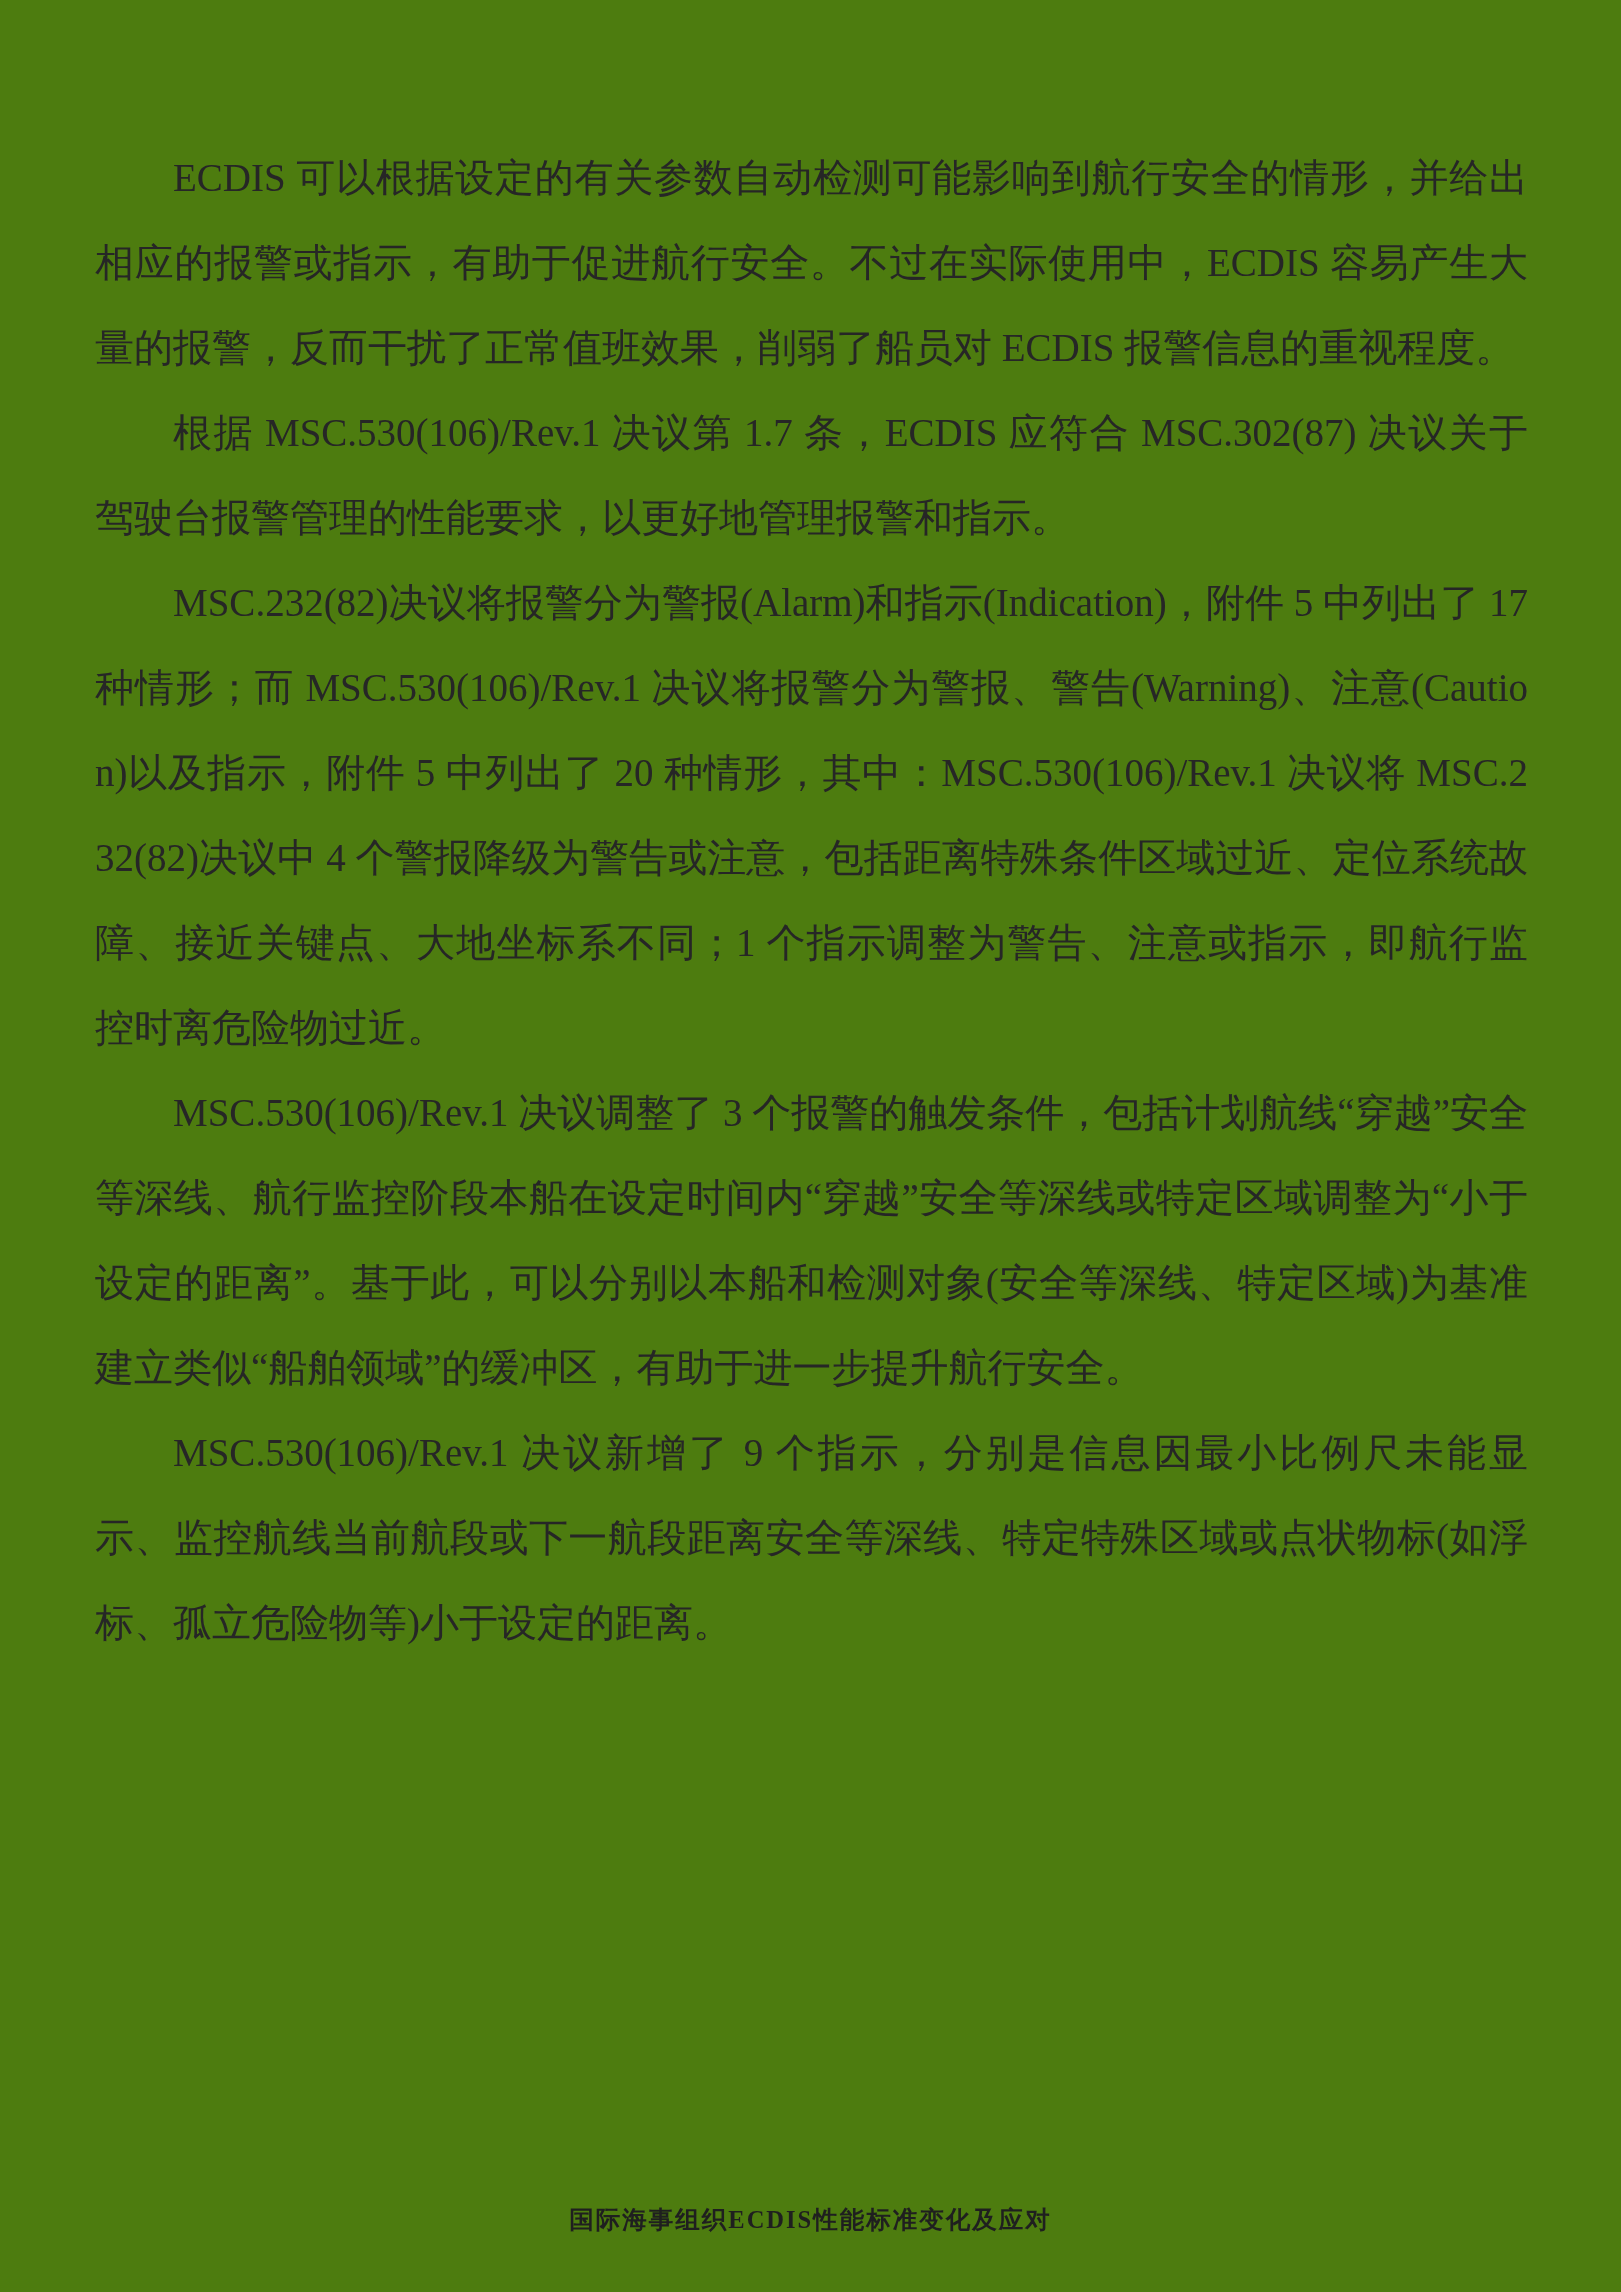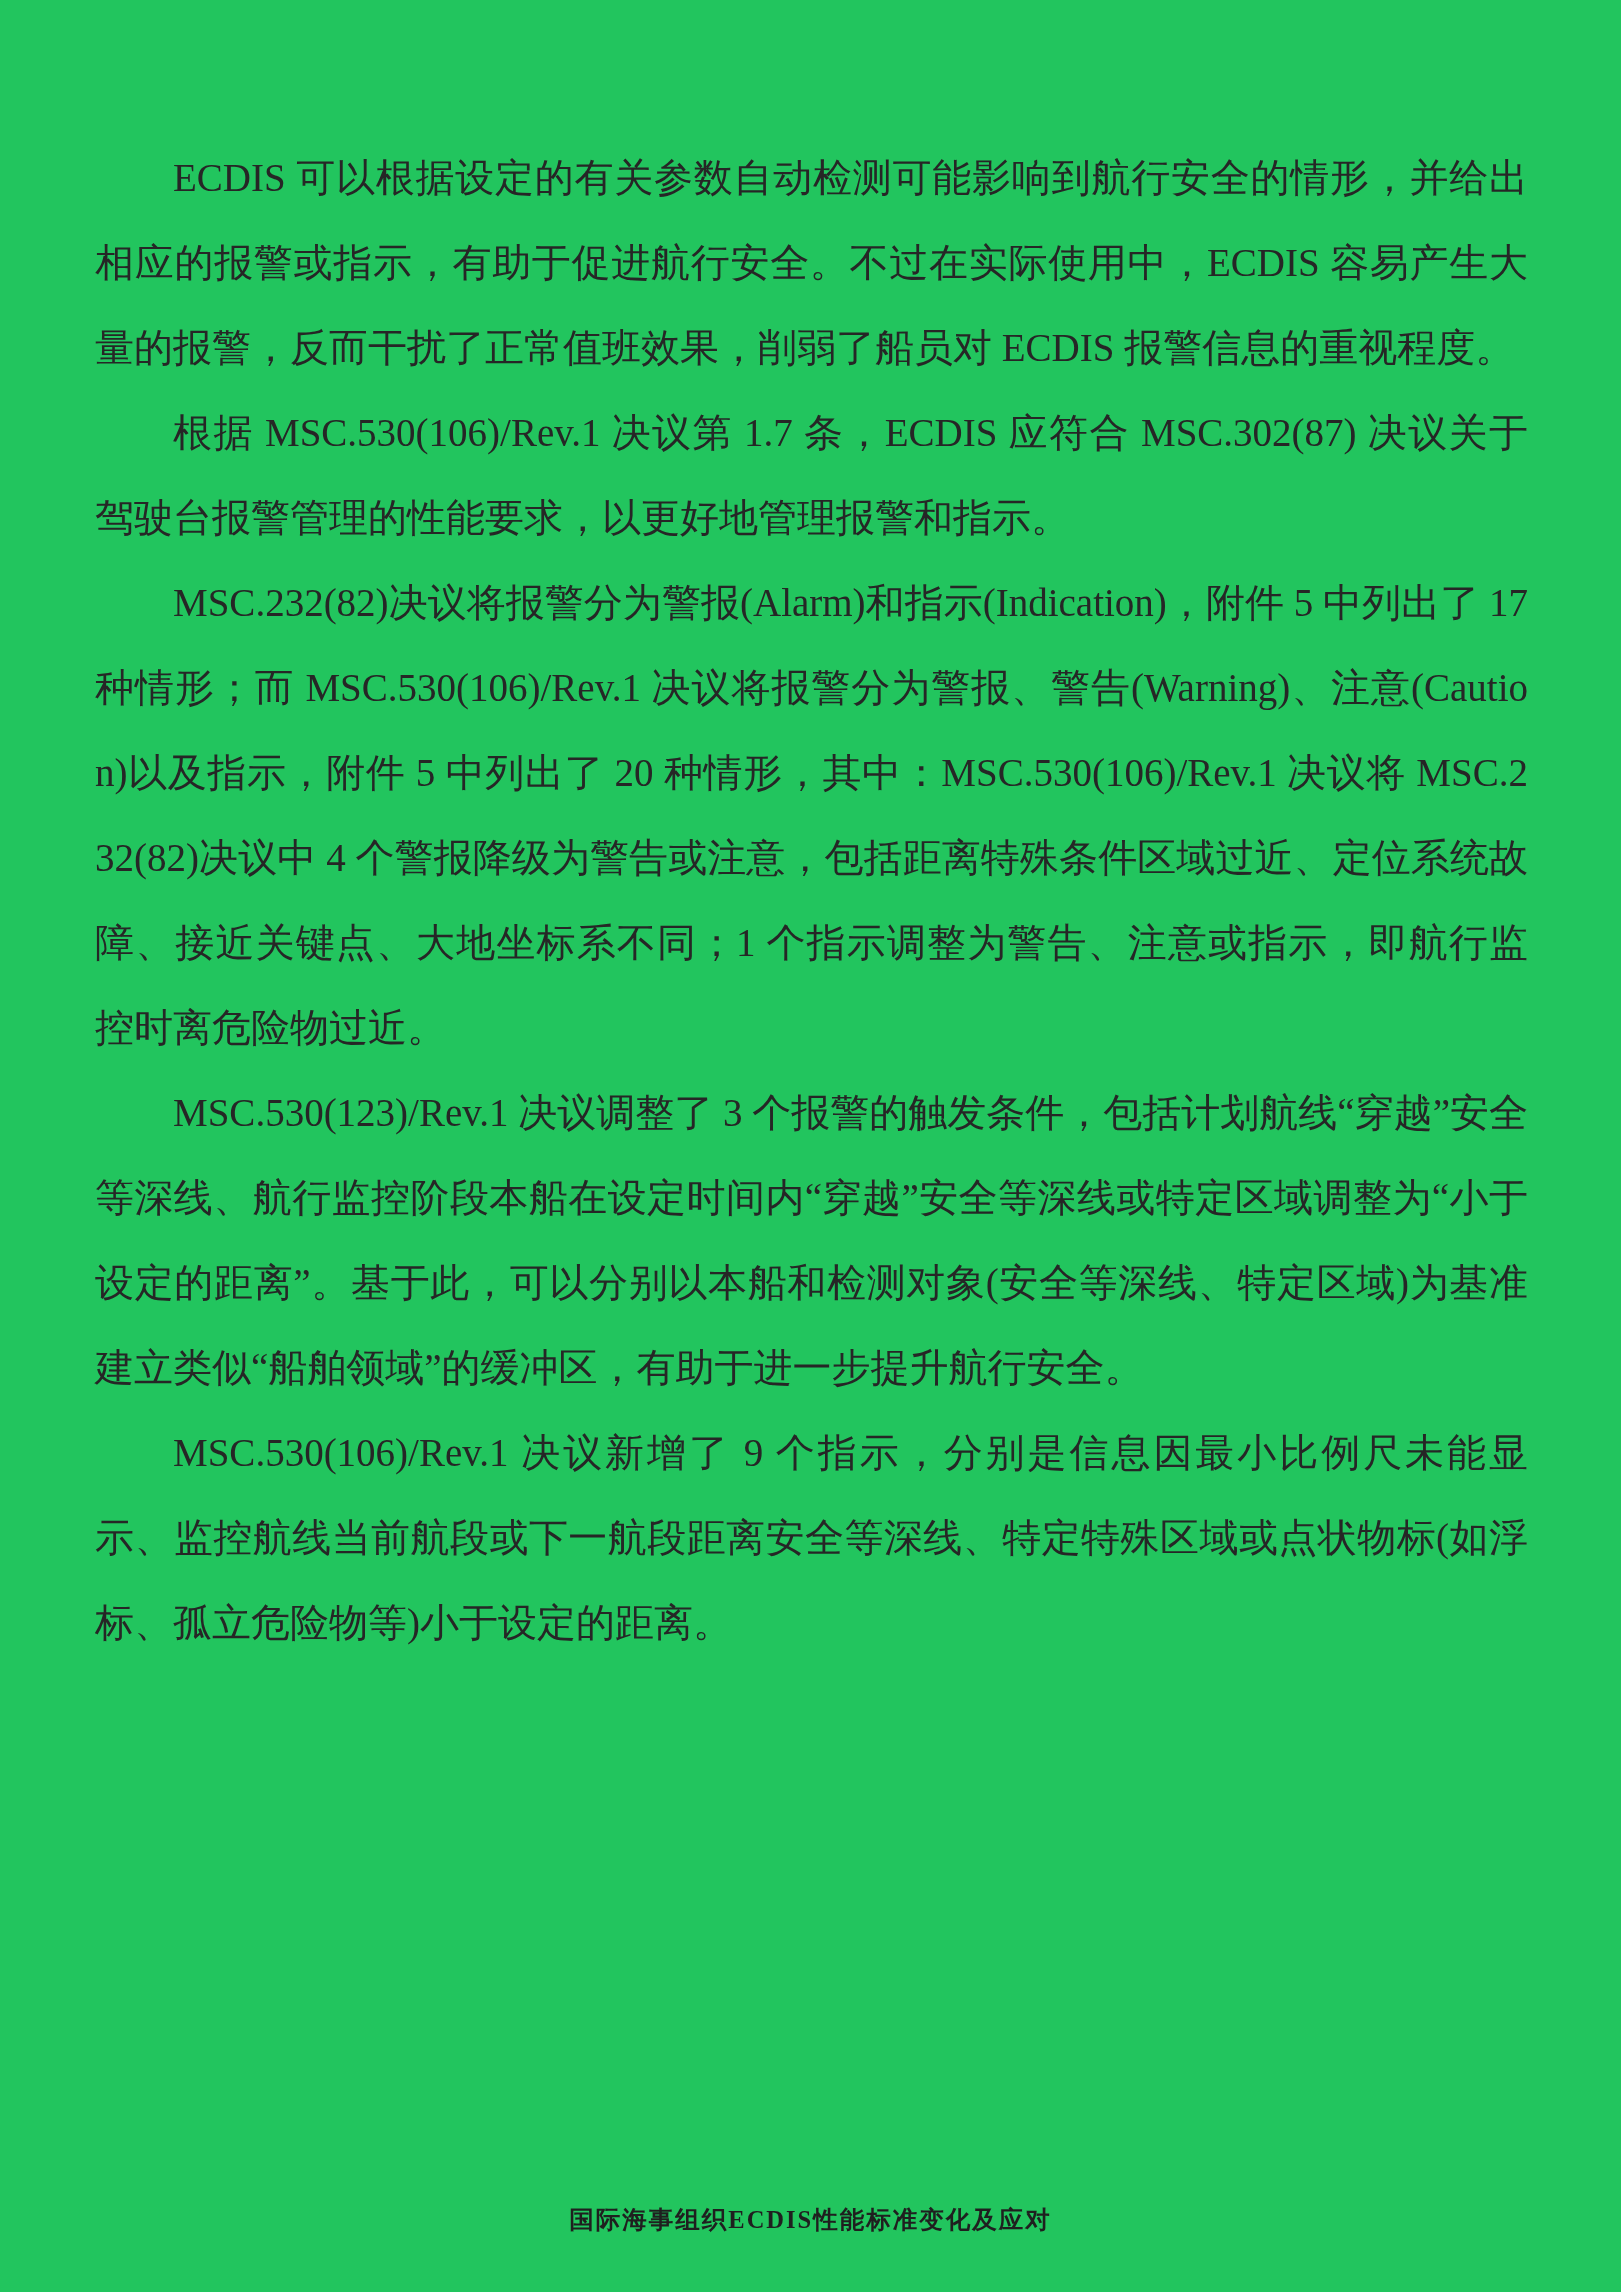--- a/index.html
+++ b/index.html
@@ -4,21 +4,21 @@
 <style>
   html, body {
     margin: 0;
     padding: 0;
     background: #ffffff;
   }
   .page {
     position: relative;
     width: 1621px;
     height: 2293px;
-    background: #22c55e;
+    background: #4d7c0f;
     overflow: hidden;
     font-family: "Liberation Serif", "DejaVu Serif", serif;
   }
   .content {
     position: absolute;
     top: 135px;
     left: 95px;
     width: 1433px;
   }
   .content p {
@@ -46,18 +46,18 @@
   }
 </style>
 </head>
 <body>
 
 <div class="page">
   <div class="content">
     <p>ECDIS 可以根据设定的有关参数自动检测可能影响到航行安全的情形，并给出相应的报警或指示，有助于促进航行安全。不过在实际使用中，ECDIS 容易产生大量的报警，反而干扰了正常值班效果，削弱了船员对 ECDIS 报警信息的重视程度。</p>
     <p>根据 MSC.530(106)/Rev.1 决议第 1.7 条，ECDIS 应符合 MSC.302(87)  决议关于驾驶台报警管理的性能要求，以更好地管理报警和指示。</p>
     <p>MSC.232(82)决议将报警分为警报(Alarm)和指示(Indication)，附件 5 中列出了 17 种情形；而 MSC.530(106)/Rev.1 决议将报警分为警报、警告(Warning)、注意(Caution)以及指示，附件 5 中列出了 20 种情形，其中：MSC.530(106)/Rev.1 决议将 MSC.232(82)决议中 4 个警报降级为警告或注意，包括距离特殊条件区域过近、定位系统故障、接近关键点、大地坐标系不同；1 个指示调整为警告、注意或指示，即航行监控时离危险物过近。</p>
-    <p>MSC.530(123)/Rev.1 决议调整了 3 个报警的触发条件，包括计划航线“穿越”安全等深线、航行监控阶段本船在设定时间内“穿越”安全等深线或特定区域调整为“小于设定的距离”。基于此，可以分别以本船和检测对象(安全等深线、特定区域)为基准建立类似“船舶领域”的缓冲区，有助于进一步提升航行安全。</p>
+    <p>MSC.530(106)/Rev.1 决议调整了 3 个报警的触发条件，包括计划航线“穿越”安全等深线、航行监控阶段本船在设定时间内“穿越”安全等深线或特定区域调整为“小于设定的距离”。基于此，可以分别以本船和检测对象(安全等深线、特定区域)为基准建立类似“船舶领域”的缓冲区，有助于进一步提升航行安全。</p>
     <p>MSC.530(106)/Rev.1 决议新增了 9 个指示，分别是信息因最小比例尺未能显示、监控航线当前航段或下一航段距离安全等深线、特定特殊区域或点状物标(如浮标、孤立危险物等)小于设定的距离。</p>
   </div>
   <div class="footer">国际海事组织ECDIS性能标准变化及应对</div>
 </div>
 
 
 </body></html>

